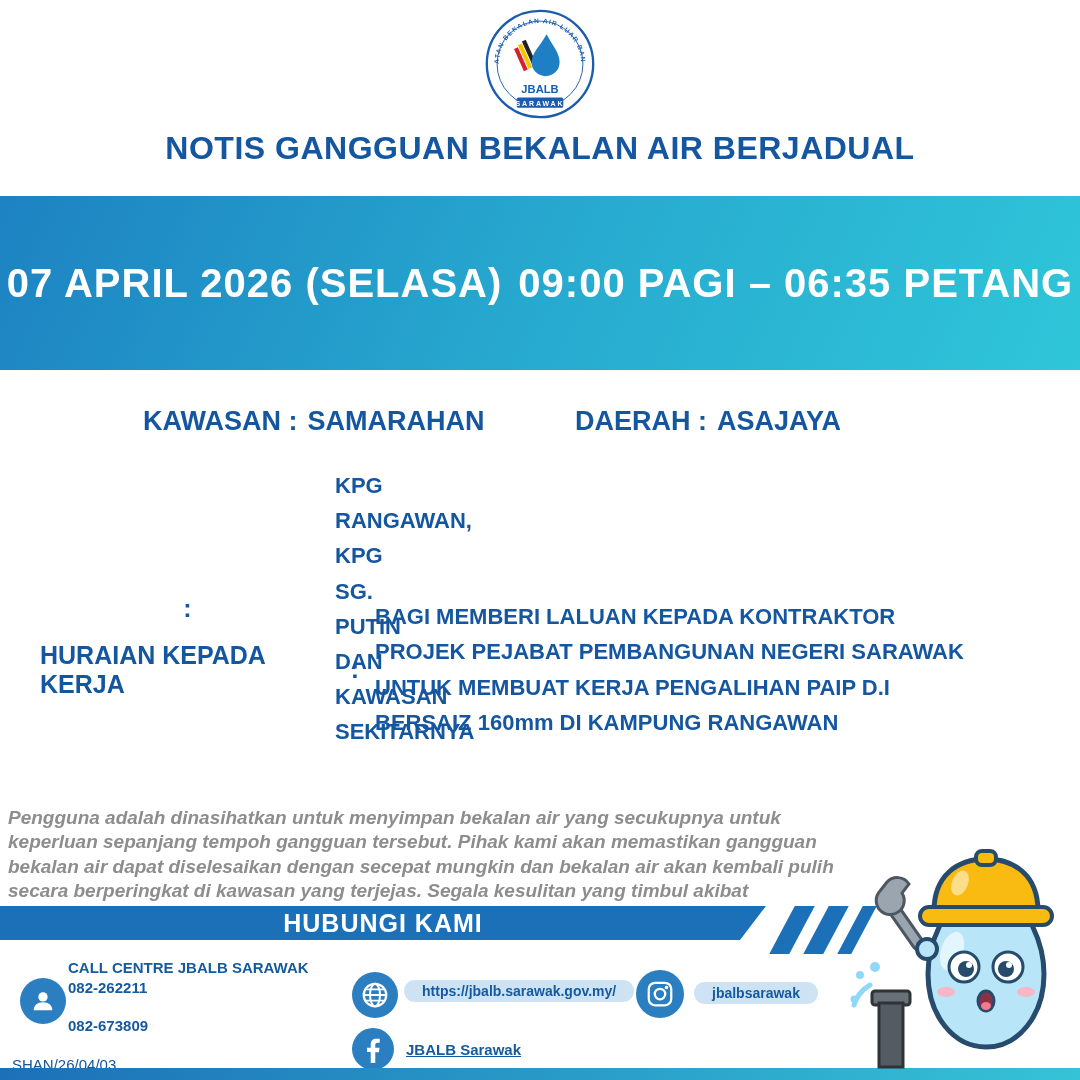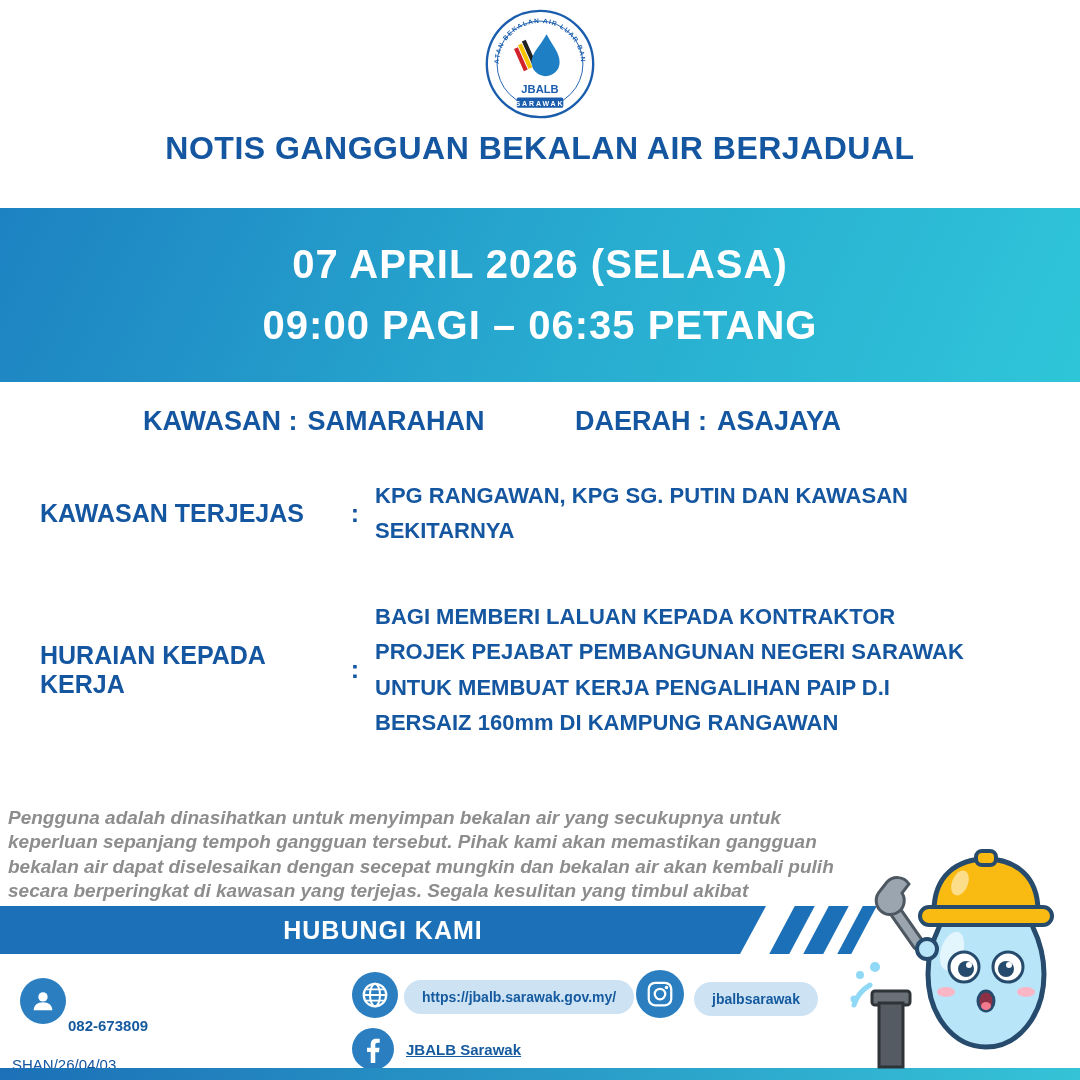--- a/index.html
+++ b/index.html
@@ -17,23 +17,23 @@
 
   
   .title {
     position:absolute; top:130px; left:0; width:1080px;
     text-align:center; font-size:32px; font-weight:700; letter-spacing:.5px;
     color:#1556a0; white-space:nowrap;
   }
 
   
   .banner {
-    position:absolute; top:208px; left:0; width:1080px; height:174px;
+    position:absolute; top:196px; left:0; width:1080px; height:174px;
     background:linear-gradient(115deg,#1d82c2 0%,#27a9cf 50%,#2fc6d9 100%);
-    display:flex; flex-direction:column; align-items:center; justify-content:center; gap:16px;
+    display:flex; flex-direction:row; align-items:center; justify-content:center; gap:16px;
   }
   .banner .line { color:#fff; font-size:40px; font-weight:700; letter-spacing:1px; white-space:nowrap; }
 
   
   .location { position:absolute; top:406px; left:0; width:1080px; height:40px; color:#1556a0; }
   .loc-item { position:absolute; top:0; font-size:27px; font-weight:700; white-space:nowrap; }
   .loc-bahagian { left:143px; }
   .loc-daerah { left:575px; }
   .loc-item .lbl { margin-right:10px; }
 
@@ -51,21 +51,21 @@
 
   
   .disclaimer {
     position:absolute; top:806px; left:8px; width:832px;
     font-size:19px; font-style:italic; font-weight:600; color:#8d8d8d; line-height:1.28;
   }
 
   
   .contact-band { position:absolute; top:906px; left:0; height:48px; width:900px; }
   .band-main {
-    width:766px; height:48px; background:#1c70b7;
+    width:766px; height:34px; background:#1c70b7;
     clip-path:polygon(0 0,100% 0,calc(100% - 26px) 100%,0 100%);
     display:flex; align-items:center; justify-content:center;
   }
   .band-main span { color:#fff; font-size:25px; font-weight:700; letter-spacing:1px; }
   .stripe { position:absolute; top:0; height:48px; width:20px; background:#1c70b7; transform:skewX(-28deg); }
   .stripe.s1 { left:782px; }
   .stripe.s2 { left:816px; }
   .stripe.s3 { left:850px; width:14px; }
 
   
@@ -78,21 +78,21 @@
   .icon-facebook  { left:352px; top:1028px; width:42px; height:42px; }
   .icon-instagram { left:636px; top:970px;  width:48px; height:48px; }
 
   .ctext { position:absolute; color:#155a9e; font-weight:700; font-size:15px; line-height:1.35; }
   .cc-block1 { left:68px; top:958px; }
   .cc-block2 { left:68px; top:1016px; }
   .fb-name   { left:406px; top:1040px;text-decoration:underline; }
 
   .pill {
     position:absolute; background:#cde3f4; border-radius:20px;
-    padding:9px 18px; color:#155a9e; font-weight:700; font-size:14px; white-space:nowrap;
+    padding:3px 18px; color:#155a9e; font-weight:700; font-size:14px; white-space:nowrap;
   }
   .pill-url { left:404px; top:980px; }
   .pill-ig  { left:694px; top:982px; }
 
   
   .ref-code { position:absolute; left:12px; top:1056px; font-size:15px; font-weight:400; color:#1556a0; }
   .bottom-bar {
     position:absolute; left:0; bottom:0; width:1080px; height:12px;
     background:linear-gradient(90deg,#1c70b7,#35c3d7);
   }
@@ -137,21 +137,20 @@
   <div class="location">
     <div class="loc-item loc-bahagian">
       <span class="lbl">KAWASAN :</span><span>SAMARAHAN</span>
     </div>
     <div class="loc-item loc-daerah">
       <span class="lbl">DAERAH :</span><span>ASAJAYA</span>
     </div>
   </div>
 
   <div class="detail detail-kawasan">
-    <div class="label">KAWASAN TERJEJAS</div>
     <div class="sep">:</div>
     <div class="value">KPG RANGAWAN, KPG SG. PUTIN DAN KAWASAN SEKITARNYA</div>
   </div>
 
   <div class="detail detail-huraian">
     <div class="label">HURAIAN KEPADA KERJA</div>
     <div class="sep">:</div>
     <div class="value">BAGI MEMBERI LALUAN KEPADA KONTRAKTOR PROJEK PEJABAT PEMBANGUNAN NEGERI SARAWAK UNTUK MEMBUAT KERJA PENGALIHAN PAIP D.I BERSAIZ 160mm DI KAMPUNG RANGAWAN</div>
   </div>
 
@@ -164,20 +163,24 @@
     <span class="stripe s1"></span>
     <span class="stripe s2"></span>
     <span class="stripe s3"></span>
   </div>
 
   <div class="cicon icon-user">
     <svg viewBox="0 0 24 24" width="28" height="28">
       <circle cx="12" cy="8.5" r="4" fill="#ffffff"></circle>
       <path d="M4,20 c0,-4.5 3.5,-7 8,-7 s8,2.5 8,7 Z" fill="#ffffff"></path>
     </svg>
+  </div>
+  <div class="ctext cc-block1">
+    <div>CALL CENTRE JBALB SARAWAK</div>
+    <div>082-262211</div>
   </div>
   <div class="ctext cc-block2">
     <div>082-673809</div>
   </div>
 
   <div class="cicon icon-globe">
     <svg viewBox="0 0 24 24" width="30" height="30">
       <circle cx="12" cy="12" r="9" fill="none" stroke="#ffffff" stroke-width="1.8"></circle>
       <ellipse cx="12" cy="12" rx="4" ry="9" fill="none" stroke="#ffffff" stroke-width="1.6"></ellipse>
       <line x1="3" y1="12" x2="21" y2="12" stroke="#ffffff" stroke-width="1.6"></line>

